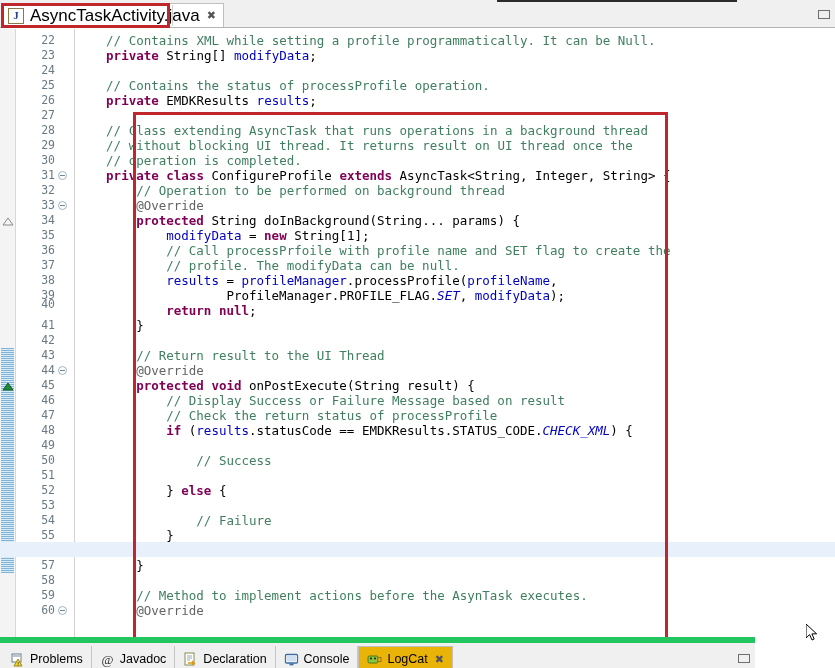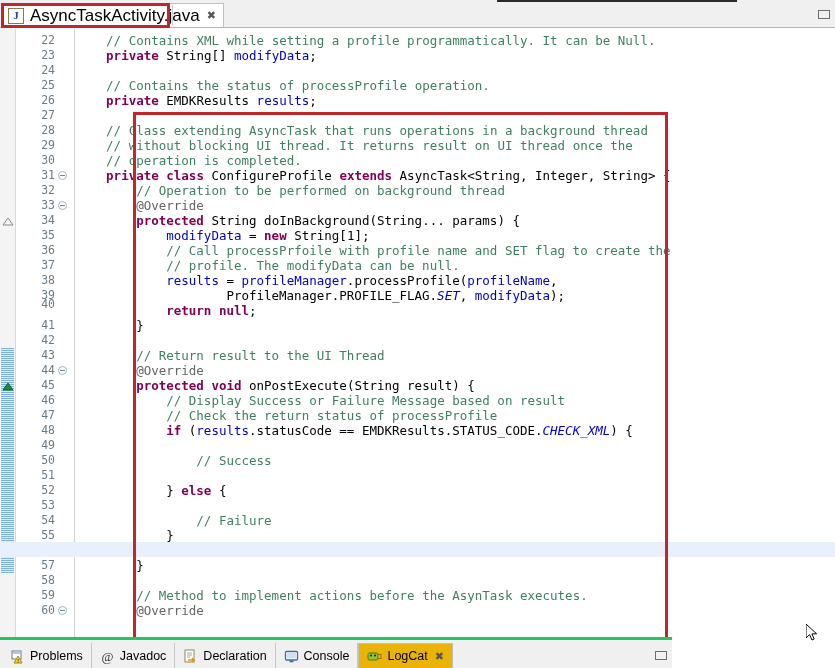--- a/index.html
+++ b/index.html
@@ -213,23 +213,23 @@
   #redbox-code {
     left: 133px; top: 112px;
     width: 535px; height: 600px;
     border-bottom: none;
   }
 
   
   #bottom-bar {
     position: absolute;
     left: 0; top: 637px;
-    width: 672px; height: 31px;
+    width: 755px; height: 31px;
     background: #f0f0f0;
-    border-top: 3px solid #22c55e;
+    border-top: 6px solid #22c55e;
     box-sizing: border-box;
   }
   #bottom-tabs {
     position: absolute;
     left: 2px; top: 3px;
     height: 26px;
     display: flex;
     align-items: stretch;
   }
   .vtab {

